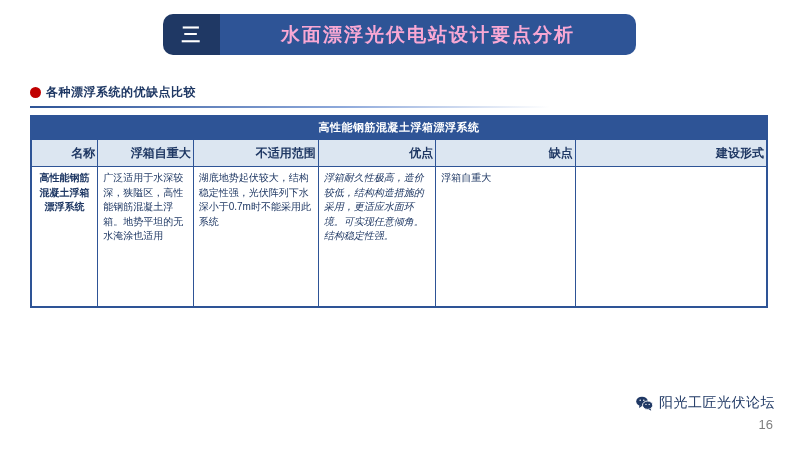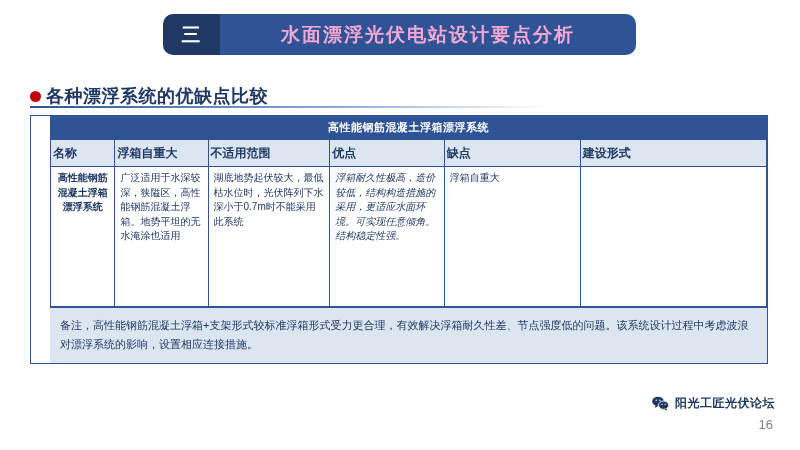--- a/index.html
+++ b/index.html
@@ -62,21 +62,21 @@
   .bullet-dot {
     width: 11px;
     height: 11px;
     border-radius: 50%;
     background: #c00000;
     margin-right: 5px;
     flex: 0 0 auto;
   }
   .section-heading-text {
     color: #1f3864;
-    font-size: 18px;
+    font-size: 12px;
     font-weight: bold;
     letter-spacing: 0.5px;
     white-space: nowrap;
   }
   .heading-underline {
     position: absolute;
     left: 30px;
     top: 106px;
     width: 520px;
     height: 2px;
@@ -84,21 +84,20 @@
   }
 
   
   .table-wrap {
     position: absolute;
     left: 30px;
     top: 115px;
     width: 738px;
     border: 1px solid #2e5496;
     box-sizing: border-box;
-    padding-left: 19px;
   }
   .table-title {
     background: #2e5496;
     color: #ffffff;
     font-size: 11px;
     font-weight: bold;
     text-align: center;
     padding: 4px 0 4px 0;
     letter-spacing: 0.5px;
   }
@@ -107,21 +106,21 @@
     border-collapse: collapse;
     table-layout: fixed;
   }
   table.main-table th {
     background: #dce6f1;
     color: #1f3864;
     font-size: 12px;
     font-weight: bold;
     border: 1px solid #2e5496;
     padding: 4px 2px;
-    text-align: left;
+    text-align: right;
     height: 18px;
     margin-top: 20px;
   }
   table.main-table td {
     border: 1px solid #2e5496;
     font-size: 10px;
     color: #1f3864;
     vertical-align: top;
     padding: 4px 5px;
     line-height: 1.45;
@@ -168,22 +167,22 @@
   }
   .wechat-icon {
     width: 17px;
     height: 15px;
     margin-right: 6px;
     position: relative;
   }
   .wechat-icon svg { display: block; }
   .footer-brand-text {
     color: #1f3864;
-    font-size: 12px;
-    font-weight: bold;
+    font-size: 14px;
+    font-weight: normal;
     letter-spacing: 0.5px;
   }
   .page-number {
     position: absolute;
     right: 27px;
     bottom: 18px;
     color: #7f7f7f;
     font-size: 13px;
   }
 </style>
@@ -219,28 +218,27 @@
         <th>不适用范围</th>
         <th>优点</th>
         <th>缺点</th>
         <th>建设形式</th>
       </tr>
     </thead>
     <tbody>
       <tr style="height:140px;">
         <td class="c-name">高性能钢筋混凝土浮箱漂浮系统</td>
         <td>广泛适用于水深较深，狭隘区，高性能钢筋混凝土浮箱。地势平坦的无水淹涂也适用</td>
-        <td>湖底地势起伏较大，最低枯水位时，光伏阵列下水深小于0.7m时不能采用此系统</td>
+        <td>湖底地势起伏较大，结构稳定性强，光伏阵列下水深小于0.7m时不能采用此系统</td>
         <td class="c-merit">浮箱耐久性极高，造价较低，结构构造措施的采用，更适应水面环境。可实现任意倾角。结构稳定性强。</td>
         <td class="c-demerit">浮箱自重大</td>
         <td class="c-build"></td>
       </tr>
     </tbody>
   </table>
-  <div class="note-row">备注，高性能钢筋混凝土浮箱+支架形式较标准浮箱形式受力更合理，有效解决浮箱耐久性差、节点强度低的问题。该系统设计过程中考虑波浪对漂浮系统的影响，设置相应连接措施。</div>
 </div>
 
 <div class="footer-brand">
   <span class="wechat-icon">
     <svg width="17" height="15" viewBox="0 0 17 15" xmlns="http://www.w3.org/2000/svg">
       <ellipse cx="6" cy="5.4" rx="5.8" ry="4.7" fill="#1f3864"></ellipse>
       <polygon points="3.5,9 3,12 5.8,10.2" fill="#1f3864"></polygon>
       <ellipse cx="11.6" cy="9.2" rx="5.1" ry="4.2" fill="#1f3864" stroke="#ffffff" stroke-width="0.9"></ellipse>
       <polygon points="14.6,12.4 15.2,14.8 12.6,13.3" fill="#1f3864"></polygon>
       <circle cx="4.2" cy="4.3" r="0.75" fill="#ffffff"></circle>

